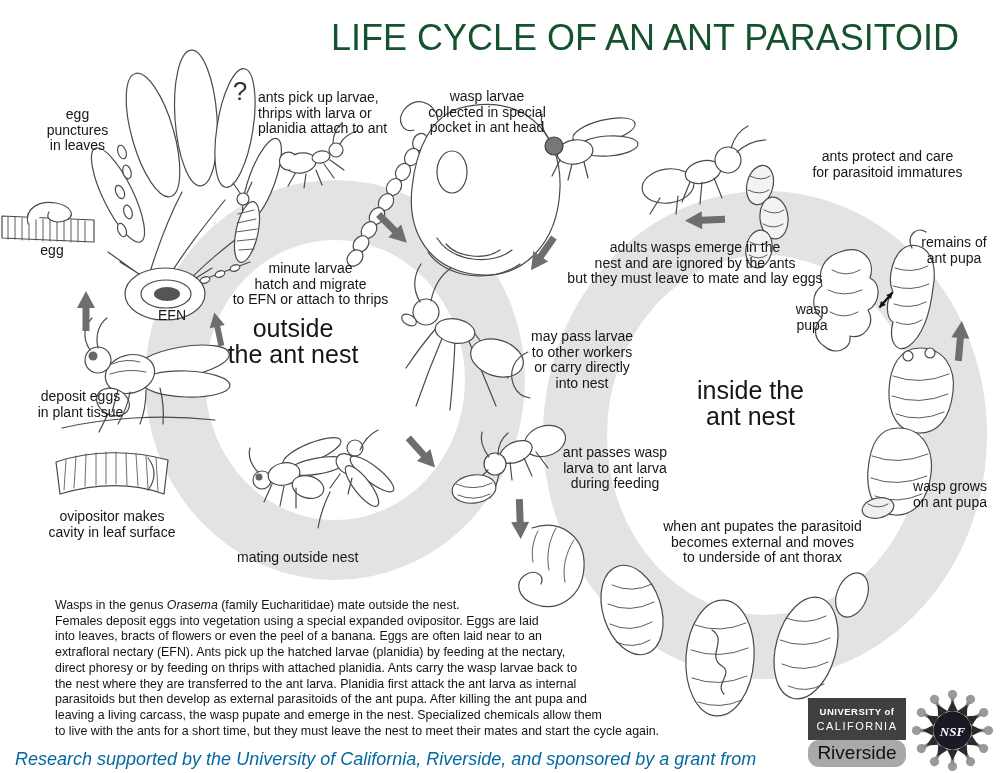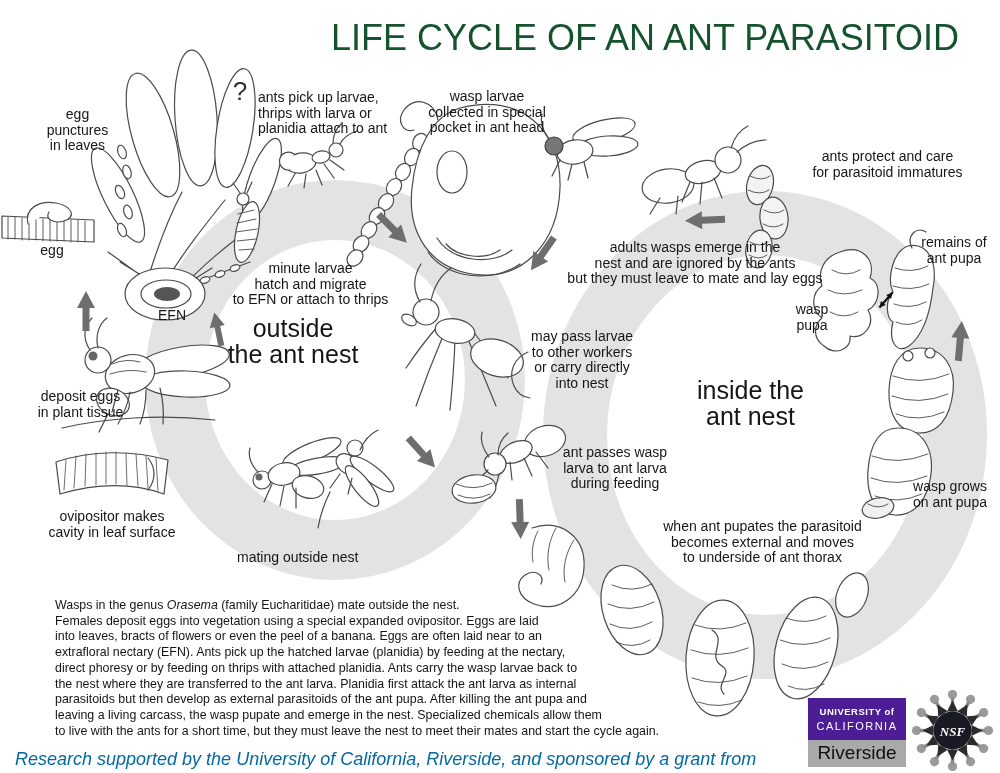--- a/index.html
+++ b/index.html
@@ -25,24 +25,24 @@
   .lbl.q { font-size: 26px; line-height: 26px; color: #333; }
   .para {
     position: absolute; left: 25px; top: 598px; width: 720px;
     font-size: 12.4px; line-height: 15.7px; white-space: pre-line; color: #151515; margin-left: 30px;
   }
   .footer {
     position: absolute; left: 15px; top: 749px; width: 760px;
     font-size: 18px; font-style: italic; color: #0369a1;
   }
   .ucr { position: absolute; left: 808px; top: 698px; width: 98px; }
-  .ucr .black { background: #4c1d95; color: #fff; text-align: center; padding: 7px 2px 6px; }
+  .ucr .black { background: #404040; color: #fff; text-align: center; padding: 7px 2px 6px; }
   .ucr .l1 { font-size: 9.5px; font-weight: bold; letter-spacing: 0.5px; line-height: 14px; }
   .ucr .l2 { font-size: 11px; font-weight: normal; letter-spacing: 1.5px; line-height: 15px; }
-  .ucr .gray { background: #a9a9a9; color: #111; text-align: center; font-size: 19px; line-height: 22px; padding: 2px 0 3px; }
+  .ucr .gray { background: #a9a9a9; color: #111; text-align: center; font-size: 19px; line-height: 22px; padding: 2px 0 3px; border-radius: 11px; }
   .nsf { position: absolute; left: 905px; top: 688px; }
 </style>
 </head>
 <body>
 
 <div class="canvas">
 
   <svg class="art" width="1000" height="773" viewBox="0 0 1000 773">
 
     <g fill="none" stroke="#e3e3e3">

